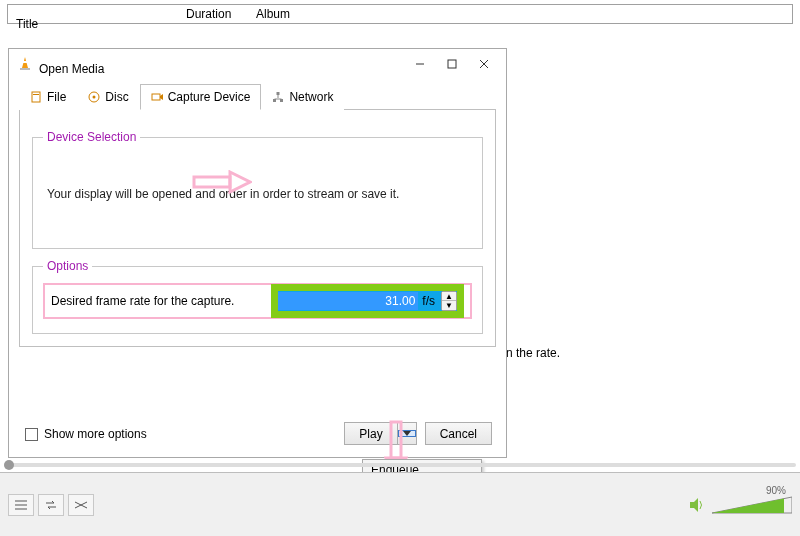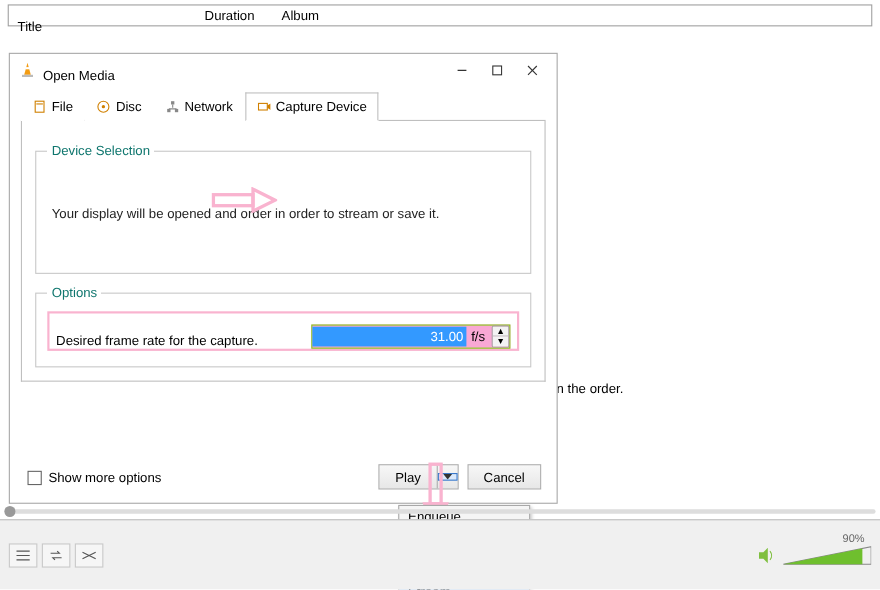--- a/index.html
+++ b/index.html
@@ -39,27 +39,27 @@
   .tab.active { background:#fff; border:1px solid #bfbfbf; border-bottom:1px solid #fff; }
   .tabpanel { border:1px solid #bfbfbf; border-top:none; padding:10px 10px 12px 10px; }
 
   .row { display:flex; align-items:center; }
   .label-caption { width: 175px; }
 
   .combo { flex:1; height:22px; border:1px solid #7a7a7a; background:linear-gradient(#f7f7f7,#e6e6e6); display:flex; align-items:center; padding:0 4px; position:relative; cursor:pointer;}
   .combo .arrow { position:absolute; right:4px; top:4px; width:14px; height:14px; display:flex; align-items:center; justify-content:center; }
 
   fieldset.group { border:1px solid #c8c8c8; margin-top:10px; padding: 10px 10px 14px 10px; }
-  fieldset.group legend { padding:0 4px; color:#0f766e; }
+  fieldset.group legend { padding:0 4px; color:#a21caf; }
 
   .deviceselection-box { height: 80px; display:flex; align-items:center; padding-left:4px; color:#222;}
 
-  .frate-row { display:flex; align-items:flex-end; height:36px; padding:0 6px; border:2px solid #f9b3cf; }
+  .frate-row { display:flex; align-items:center; height:36px; padding:0 6px; border:2px solid #f9b3cf; }
   .frate-label { flex:1; }
-  .frate-field { display:flex; align-items:center; border:1px solid #84cc16; background:#f9a8d4; }
+  .frate-field { display:flex; align-items:center; border:7px solid #84cc16; background:#0ea5e9; }
   .frate-input { width:140px; border:none; outline:none; text-align:right; padding:2px 3px; background: #fff; font-size:12px;}
   .frate-input.selected { background:#3399ff; color:#fff; }
   .frate-unit { padding:0 4px;}
   .spin { display:flex; flex-direction:column; border:1px solid #9e9e9e; border-radius:2px; margin-left:2px;}
   .spin span{ width:14px; height:9px; display:flex; align-items:center; justify-content:center; font-size:8px; background:#f3f3f3; cursor:pointer;}
   .spin span:first-child{border-bottom:1px solid #bbb;}
 
   .show-more { position:absolute; left:16px; bottom:16px; display:flex; align-items:center; gap:6px;}
   .checkbox { width:13px; height:13px; border:1px solid #666; background:#fff; }
 
@@ -81,21 +81,21 @@
 
 </style>
 </head>
 <body>
 
 <div class="playlist-header">
   <div class="col col-title">Title</div>
   <div class="col col-duration">Duration</div>
   <div class="col col-album">Album</div>
 </div>
-<div class="bg-hint">n the order.</div>
+<div class="bg-hint">n the rate.</div>
 
 <div class="dialog">
   <div class="titlebar">
     <svg class="cone" viewBox="0 0 16 16">
         <polygon points="8,1 11,12 5,12" fill="#f39c12"></polygon>
         <rect x="3" y="12" width="10" height="2" fill="#bbb"></rect>
         <rect x="6" y="5" width="4" height="2" fill="#fff"></rect>
       </svg>
     <div class="title">Open Media</div>
     <div class="winctl">
@@ -125,36 +125,36 @@
           </svg>
         <span>File</span>
       </div>
       <div class="tab">
         <svg width="12" height="12">
             <circle cx="6" cy="6" r="5" fill="none" stroke="#d08000"></circle>
             <circle cx="6" cy="6" r="1.5" fill="#d08000"></circle>
           </svg>
         <span>Disc</span>
       </div>
+      <div class="tab active">
+        <svg width="12" height="12">
+            <rect x="1" y="3" width="8" height="6" fill="none" stroke="#d08000"></rect>
+            <polygon points="9,5 12,3 12,9 9,7" fill="#d08000"></polygon>
+          </svg>
+        <span>Capture Device</span>
+      </div>
       <div class="tab">
         <svg width="12" height="12">
             <rect x="1" y="8" width="3" height="3" fill="#888"></rect>
             <rect x="8" y="8" width="3" height="3" fill="#888"></rect>
             <rect x="4.5" y="1" width="3" height="3" fill="#888"></rect>
             <line x1="6" y1="4" x2="6" y2="7" stroke="#888"></line>
             <line x1="2.5" y1="8" x2="9.5" y2="8" stroke="#888"></line>
           </svg>
         <span>Network</span>
-      </div>
-      <div class="tab active">
-        <svg width="12" height="12">
-            <rect x="1" y="3" width="8" height="6" fill="none" stroke="#d08000"></rect>
-            <polygon points="9,5 12,3 12,9 9,7" fill="#d08000"></polygon>
-          </svg>
-        <span>Capture Device</span>
       </div>
     </div>
 
     <div class="tabpanel">
 
       <fieldset class="group">
         <legend>Device Selection</legend>
         <div class="deviceselection-box">Your display will be opened and order in order to stream or save it.</div>
       </fieldset>
 

